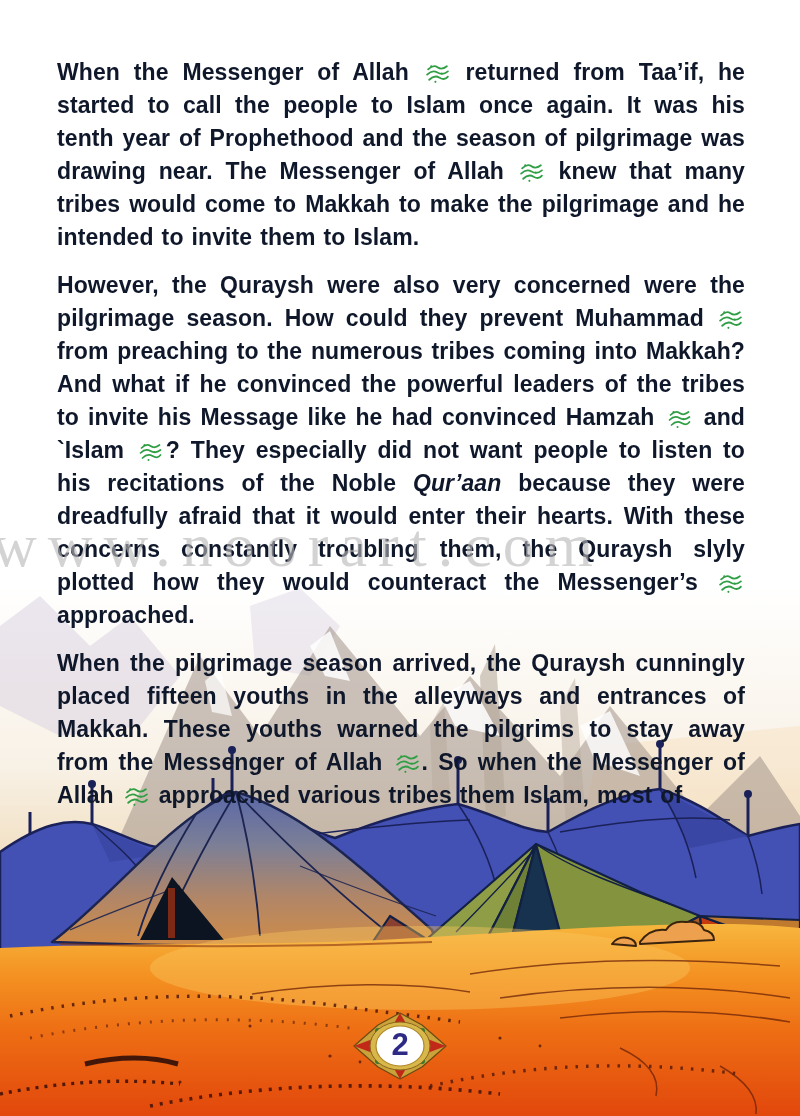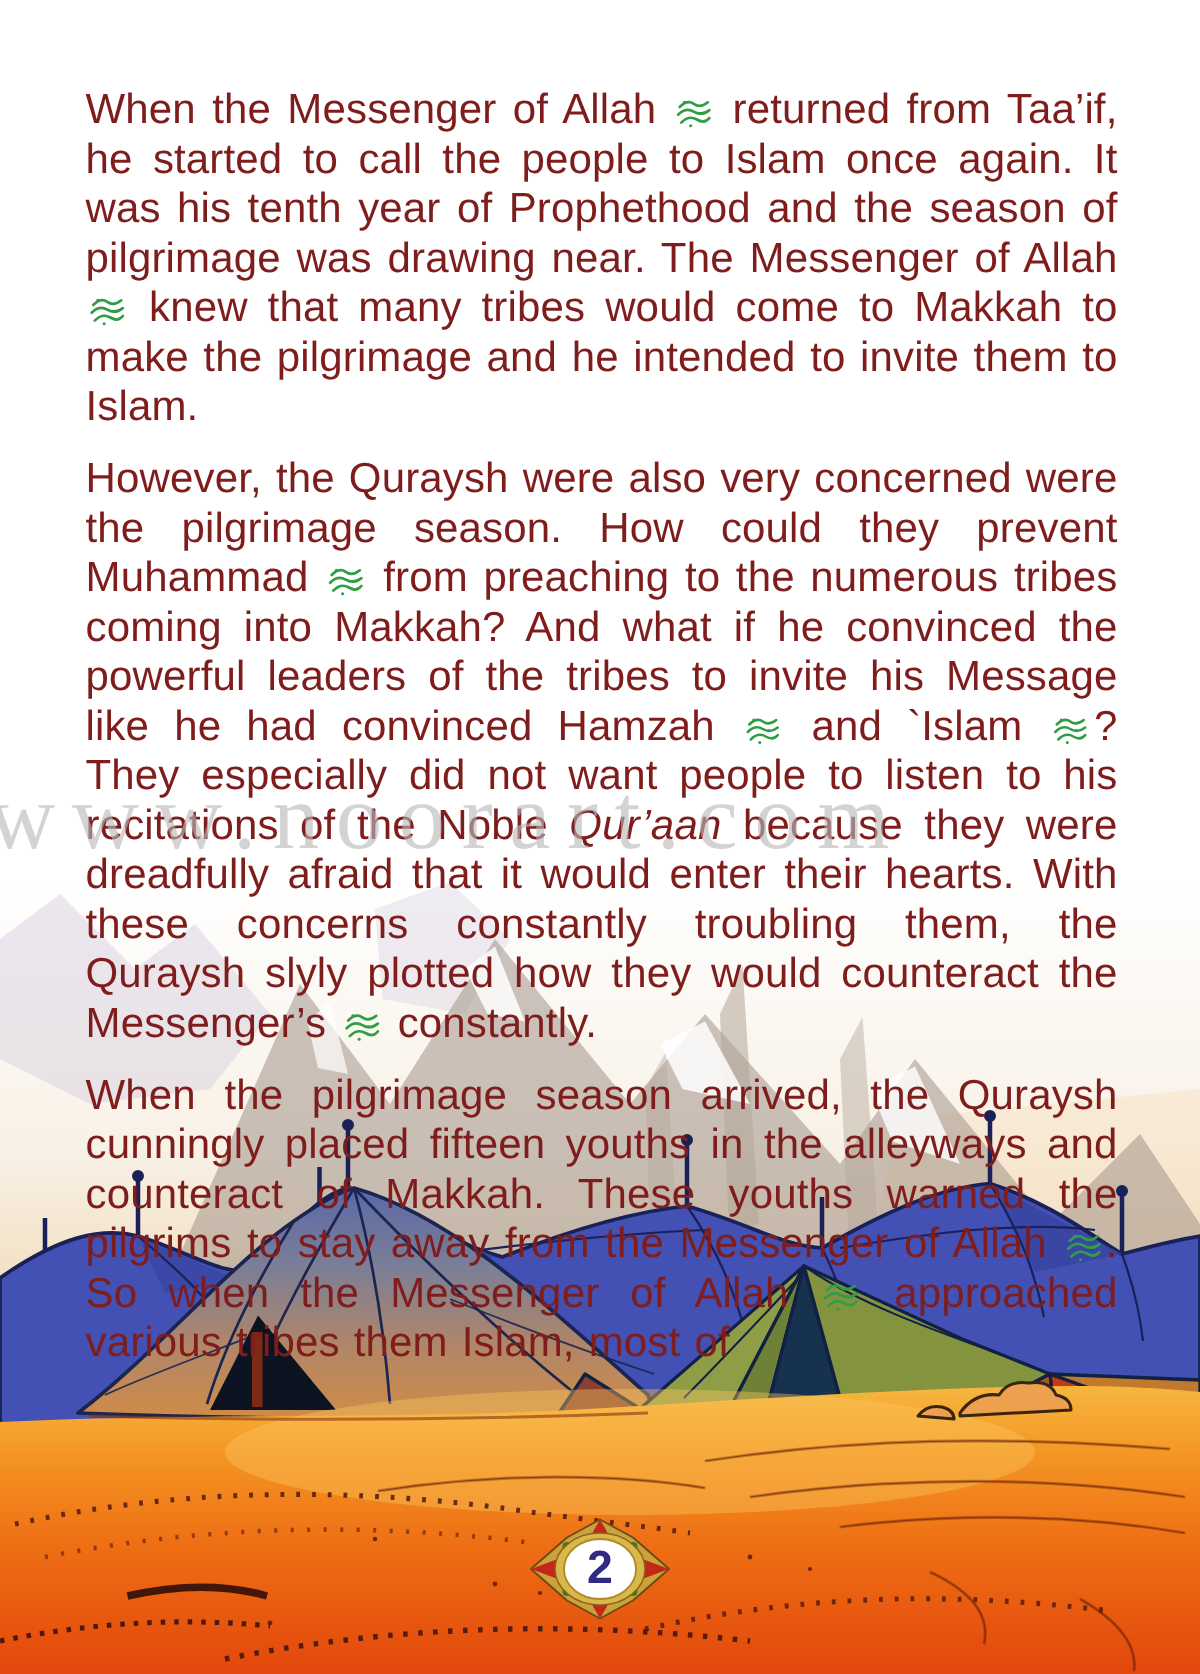--- a/index.html
+++ b/index.html
@@ -3,22 +3,22 @@
 <meta charset="utf-8">
 <style>
   html,body{margin:0;padding:0;background:#ffffff;}
   .page{
     position:relative;width:800px;height:1116px;background:#ffffff;
     overflow:hidden;font-family:"Liberation Sans",sans-serif;
   }
   
   .text-block{position:absolute;left:57px;right:55px;top:56px;z-index:2;}
   .para{
-    margin:0 0 15px 0;font-size:28px;line-height:33px;color:#7f1d1d;
-    text-align:justify;letter-spacing:.1px;word-spacing:1.5px;
+    margin:0 0 15px 0;font-size:23px;line-height:33px;color:#0f172a;
+    text-align:justify;letter-spacing:.1px;word-spacing:1.5px;font-weight:bold;
   }
   .para em{font-style:italic;}
   .honorific{display:inline-block;width:25px;height:21px;vertical-align:-4px;margin:0 2px;}
   .honorific.ra{width:27px;height:20px;vertical-align:-4px;}
   .hon-svg{width:100%;height:100%;fill:none;stroke:currentColor;stroke-width:1.7;stroke-linecap:round;}
   .hon-svg .dot{fill:currentColor;stroke:none;}
   
   .illustration{position:absolute;left:0;bottom:0;width:800px;height:530px;z-index:1;display:block;}
   
   .watermark{
@@ -222,22 +222,22 @@
             <circle class="dot" cx="6" cy="3" r="1"></circle>
             <circle class="dot" cx="16" cy="10" r="1"></circle>
             <circle class="dot" cx="10" cy="18" r="1"></circle>
           </svg></span><span>? They especially did not want people to listen to his recitations of the Noble </span><em>Qur’aan</em><span> because they were dreadfully afraid that it would enter their hearts.  With these concerns constantly troubling them, the Quraysh slyly plotted how they would counteract the Messenger’s </span><span class="honorific pbuh" aria-label="ﷺ" style="color: rgb(47, 158, 68);"><svg class="hon-svg" viewBox="0 0 24 20">
             <path d="M3 6 Q8 1 12 4 T21 3"></path>
             <path d="M2 11 Q7 6 12 9 T22 8"></path>
             <path d="M4 16 Q9 11 14 14 T22 13"></path>
             <circle class="dot" cx="6" cy="3" r="1"></circle>
             <circle class="dot" cx="16" cy="10" r="1"></circle>
             <circle class="dot" cx="10" cy="18" r="1"></circle>
-          </svg></span><span> constantly.</span></p>
-      <p class="para"><span>When the pilgrimage season arrived, the Quraysh cunningly placed fifteen youths in the alleyways and counteract of Makkah. These youths warned the pilgrims to stay away from the Messenger of Allah </span><span class="honorific pbuh" aria-label="ﷺ" style="color: rgb(47, 158, 68);"><svg class="hon-svg" viewBox="0 0 24 20">
+          </svg></span><span> approached.</span></p>
+      <p class="para"><span>When the pilgrimage season arrived, the Quraysh cunningly placed fifteen youths in the alleyways and entrances of Makkah. These youths warned the pilgrims to stay away from the Messenger of Allah </span><span class="honorific pbuh" aria-label="ﷺ" style="color: rgb(47, 158, 68);"><svg class="hon-svg" viewBox="0 0 24 20">
             <path d="M3 6 Q8 1 12 4 T21 3"></path>
             <path d="M2 11 Q7 6 12 9 T22 8"></path>
             <path d="M4 16 Q9 11 14 14 T22 13"></path>
             <circle class="dot" cx="6" cy="3" r="1"></circle>
             <circle class="dot" cx="16" cy="10" r="1"></circle>
             <circle class="dot" cx="10" cy="18" r="1"></circle>
           </svg></span><span>. So when the Messenger of Allah </span><span class="honorific pbuh" aria-label="ﷺ" style="color: rgb(47, 158, 68);"><svg class="hon-svg" viewBox="0 0 24 20">
             <path d="M3 6 Q8 1 12 4 T21 3"></path>
             <path d="M2 11 Q7 6 12 9 T22 8"></path>
             <path d="M4 16 Q9 11 14 14 T22 13"></path>

